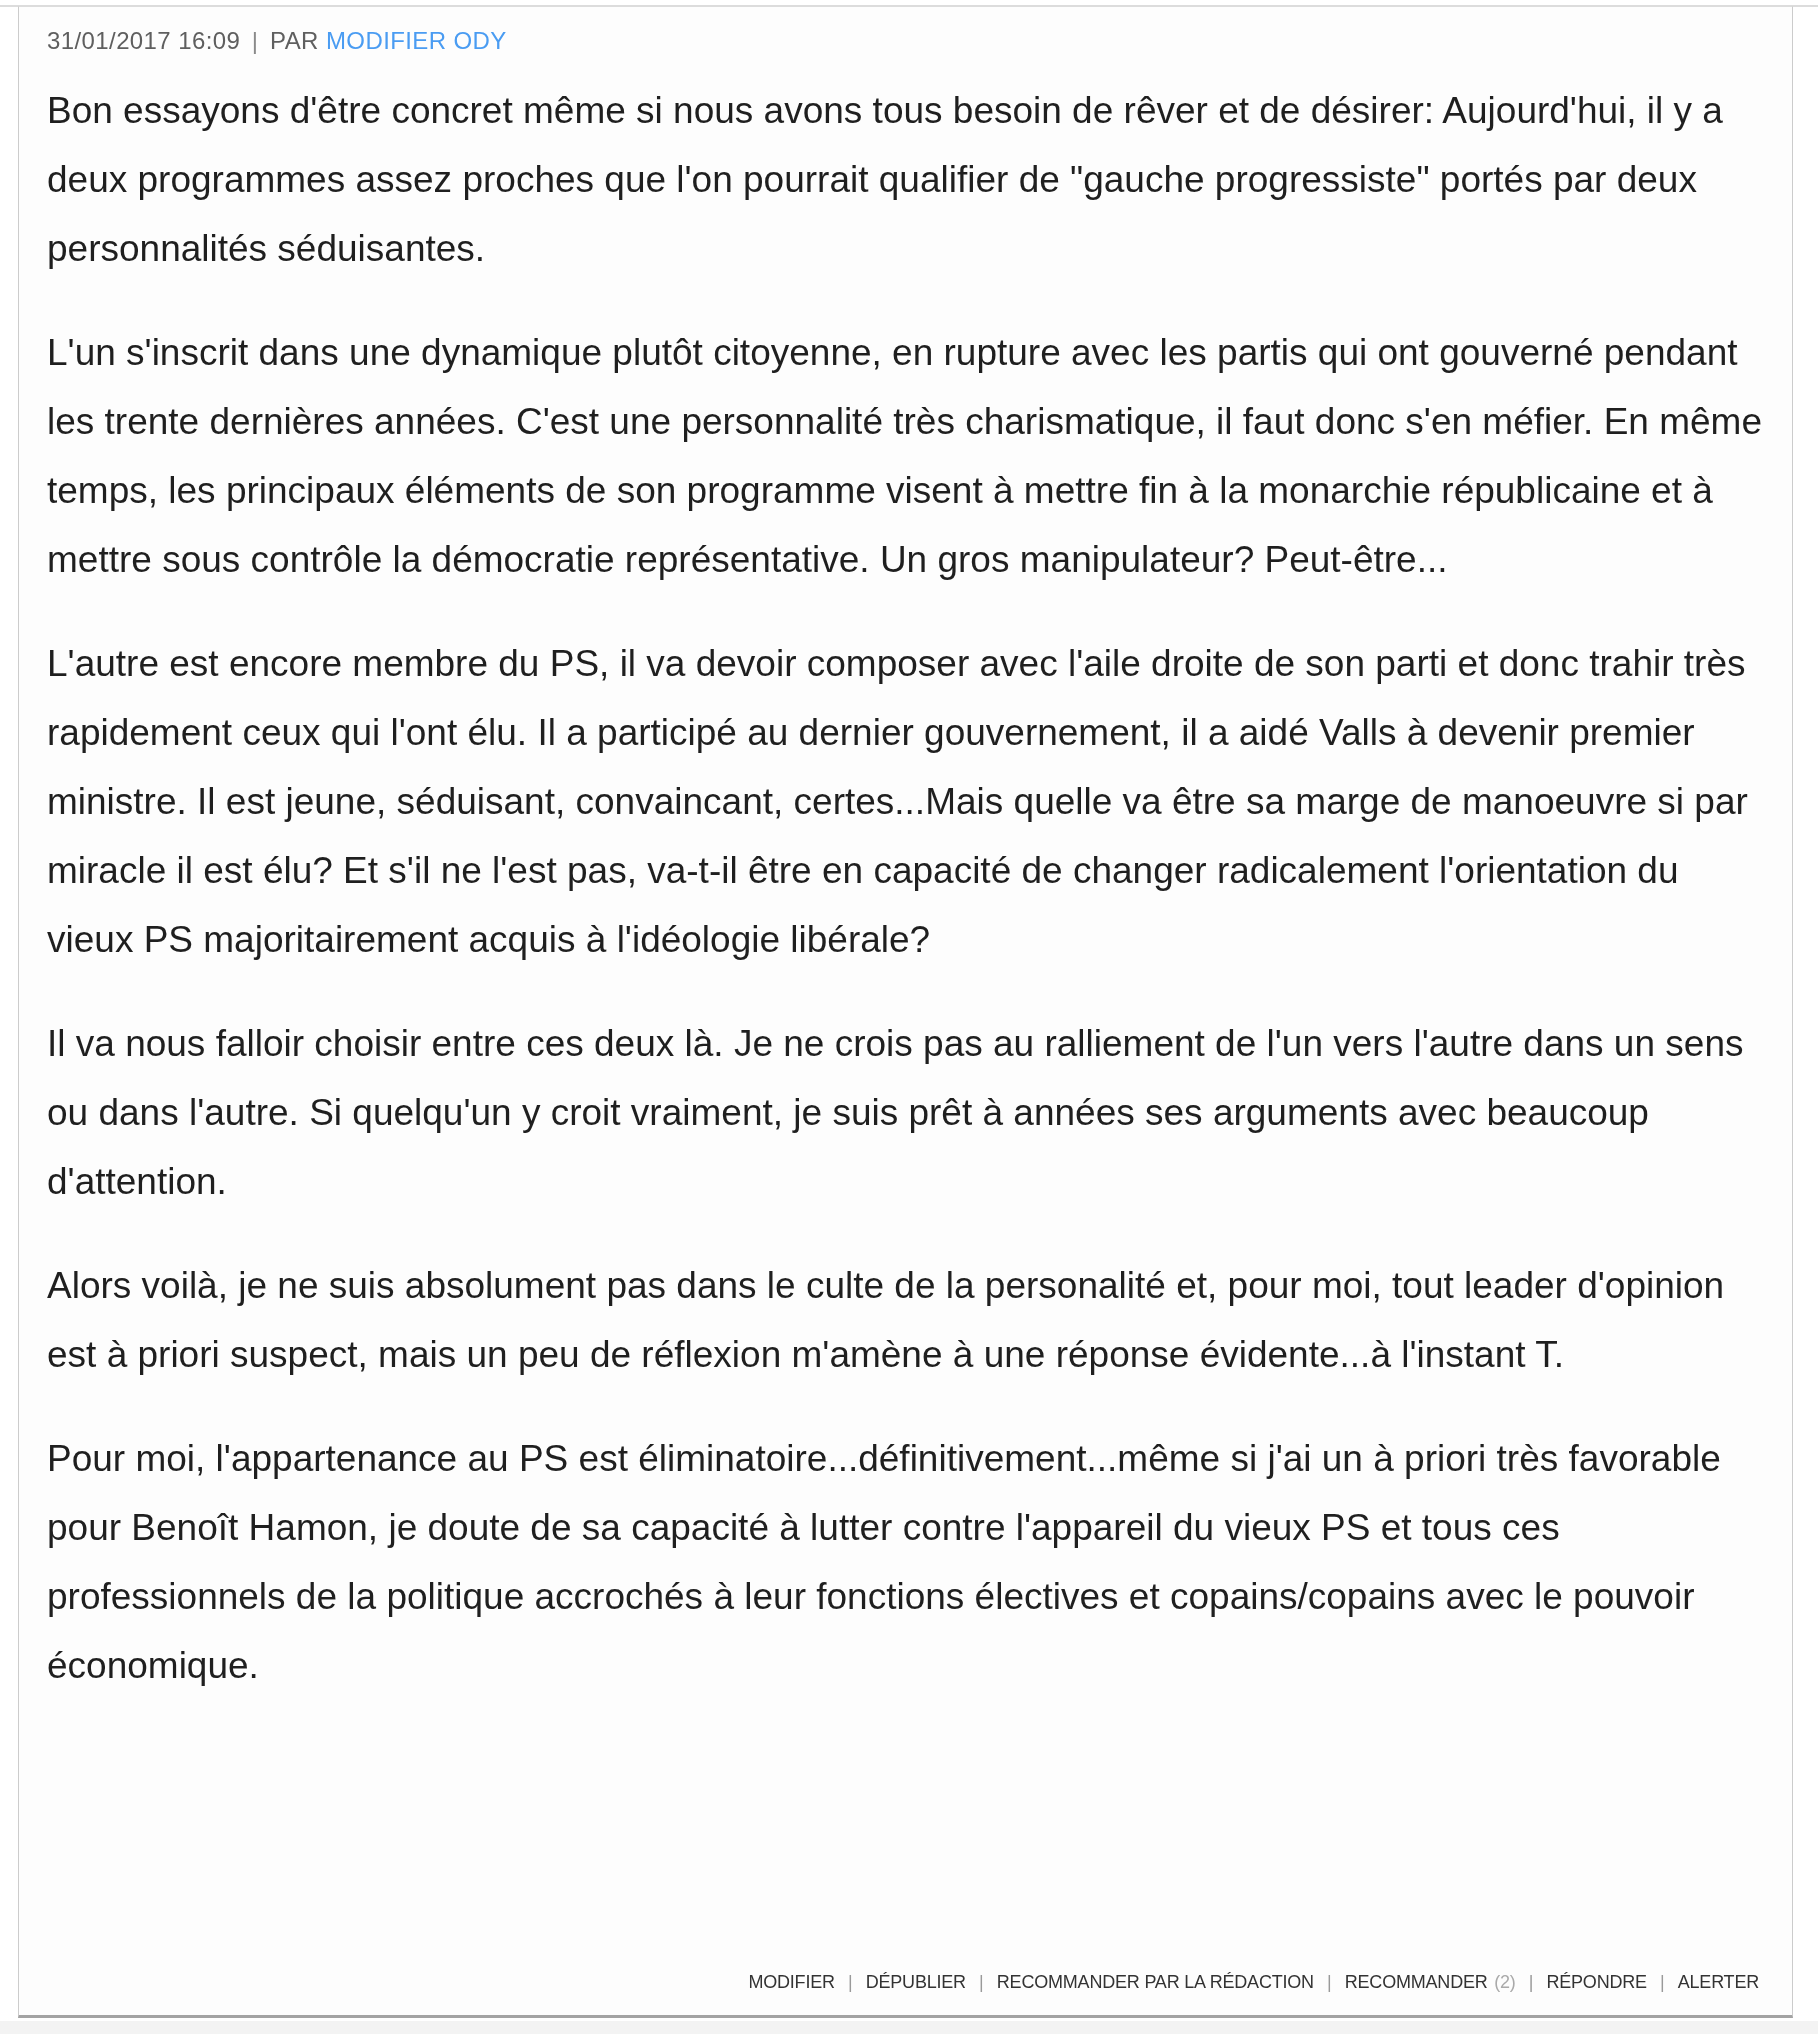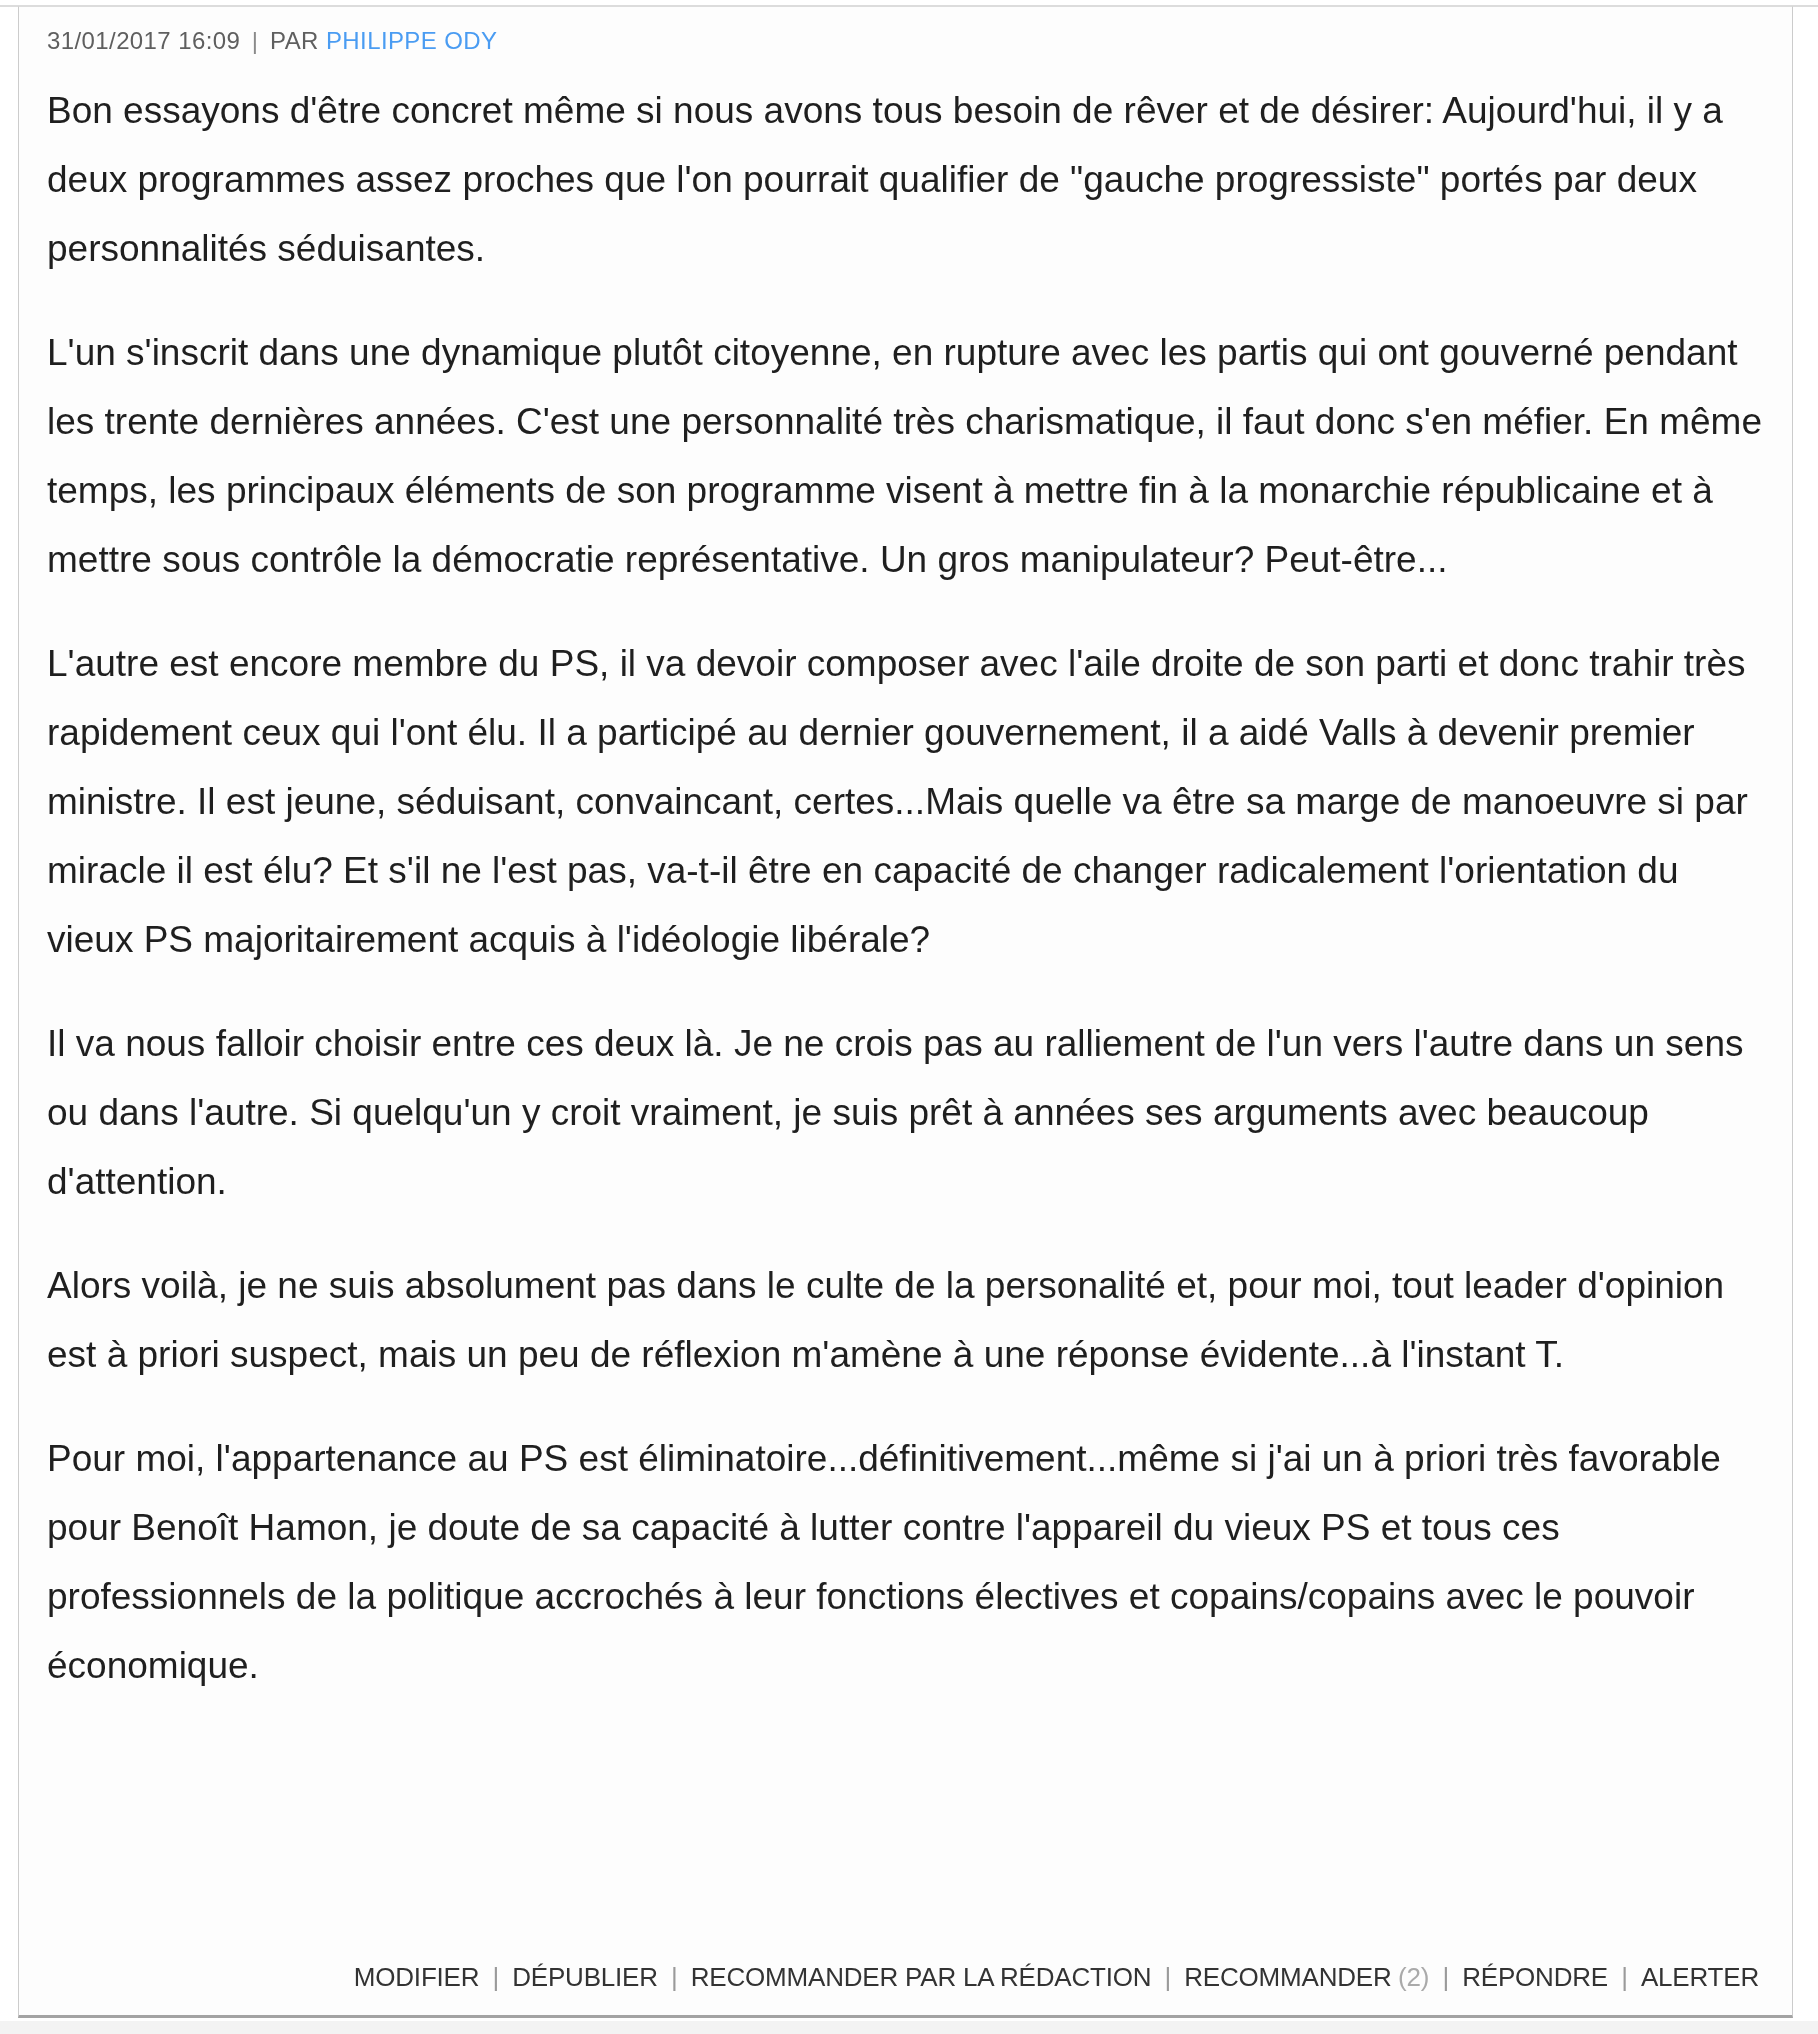--- a/index.html
+++ b/index.html
@@ -53,21 +53,21 @@
     font-size:37px;
     line-height:69px;
     color:var(--body-text);
     max-width:1715px;
   }
   .comment-body p{margin:0 0 35px 0;}
   .comment-body p:last-child{margin-bottom:0;}
   .action-bar{
     margin-top:auto;
     text-align:right;
-    font-size:26px;
+    font-size:18px;
     letter-spacing:-0.2px;
     color:var(--action-text);
     padding-right:5px;
     padding-bottom:6.6px;
     white-space:nowrap;
   }
   .action-link{
     color:var(--action-text);
     text-decoration:none;
   }
@@ -80,21 +80,21 @@
 </style>
 </head>
 <body>
 
 <div class="top-divider"></div>
 
 <div class="comment-box">
 
   <div class="comment-header">
     <span>31/01/2017 16:09</span><span class="sep">|</span><span>PAR</span>
-    <a href="#" class="author-link">PHILIPPE ODY</a>
+    <a href="#" class="author-link">MODIFIER ODY</a>
   </div>
 
   <div class="comment-body">
       <p>Bon essayons d'être concret même si nous avons tous besoin de rêver et de désirer: Aujourd'hui, il y a deux programmes assez proches que l'on pourrait qualifier de "gauche progressiste" portés par deux personnalités séduisantes.</p>
       <p>L'un s'inscrit dans une dynamique plutôt citoyenne, en rupture avec les partis qui ont gouverné pendant les trente dernières années. C'est une personnalité très charismatique, il faut donc s'en méfier. En même temps, les principaux éléments de son programme visent à mettre fin à la monarchie républicaine et à mettre sous contrôle la démocratie représentative. Un gros manipulateur? Peut-être...</p>
       <p>L'autre est encore membre du PS, il va devoir composer avec l'aile droite de son parti et donc trahir très rapidement ceux qui l'ont élu. Il a participé au dernier gouvernement, il a aidé Valls à devenir premier ministre. Il est jeune, séduisant, convaincant, certes...Mais quelle va être sa marge de manoeuvre si par miracle il est élu? Et s'il ne l'est pas, va-t-il être en capacité de changer radicalement l'orientation du vieux PS majoritairement acquis à l'idéologie libérale?</p>
       <p>Il va nous falloir choisir entre ces deux là. Je ne crois pas au ralliement de l'un vers l'autre dans un sens ou dans l'autre. Si quelqu'un y croit vraiment, je suis prêt à années ses arguments avec beaucoup d'attention.</p>
       <p>Alors voilà, je ne suis absolument pas dans le culte de la personalité et, pour moi, tout leader d'opinion est à priori suspect, mais un peu de réflexion m'amène à une réponse évidente...à l'instant T.</p>
       <p>Pour moi, l'appartenance au PS est éliminatoire...définitivement...même si j'ai un à priori très favorable pour Benoît Hamon, je doute de sa capacité à lutter contre l'appareil du vieux PS et tous ces professionnels de la politique accrochés à leur fonctions électives et copains/copains avec le pouvoir économique.</p>
     </div>

